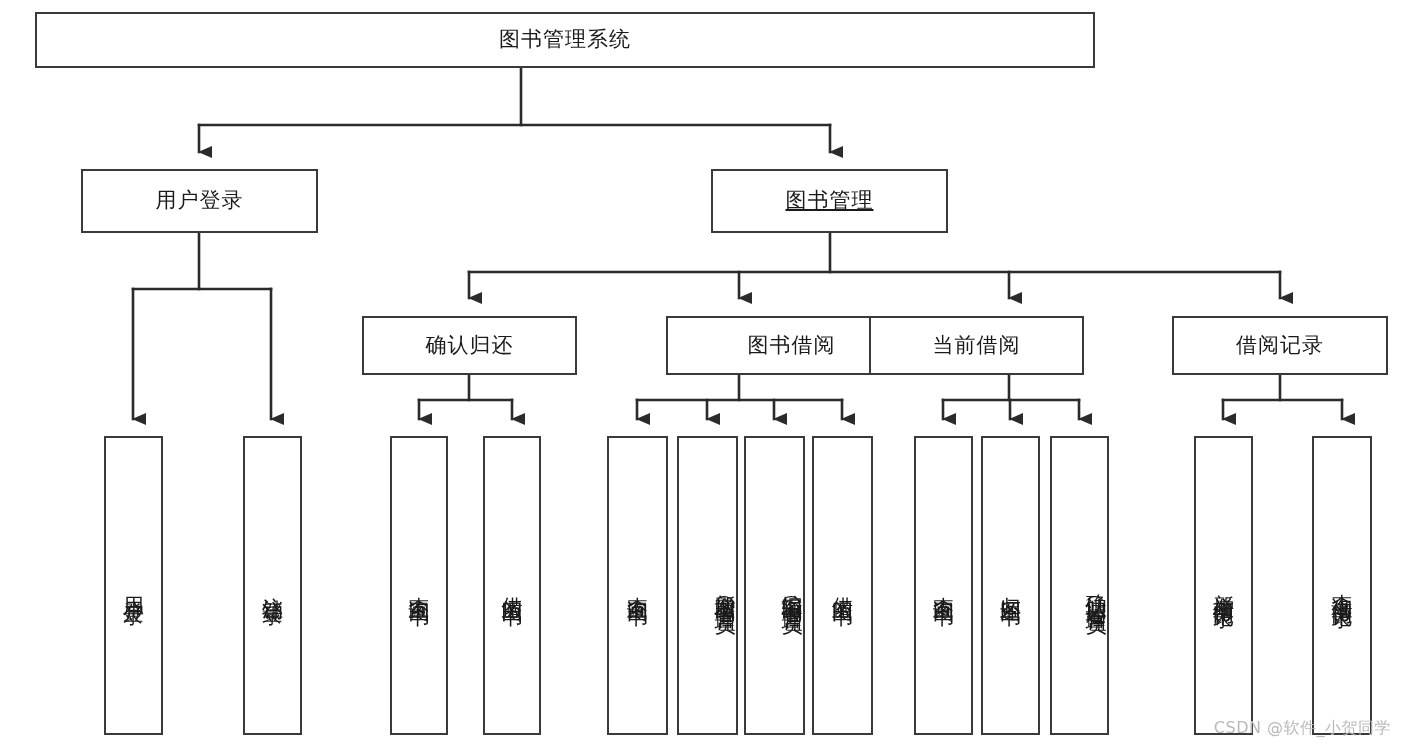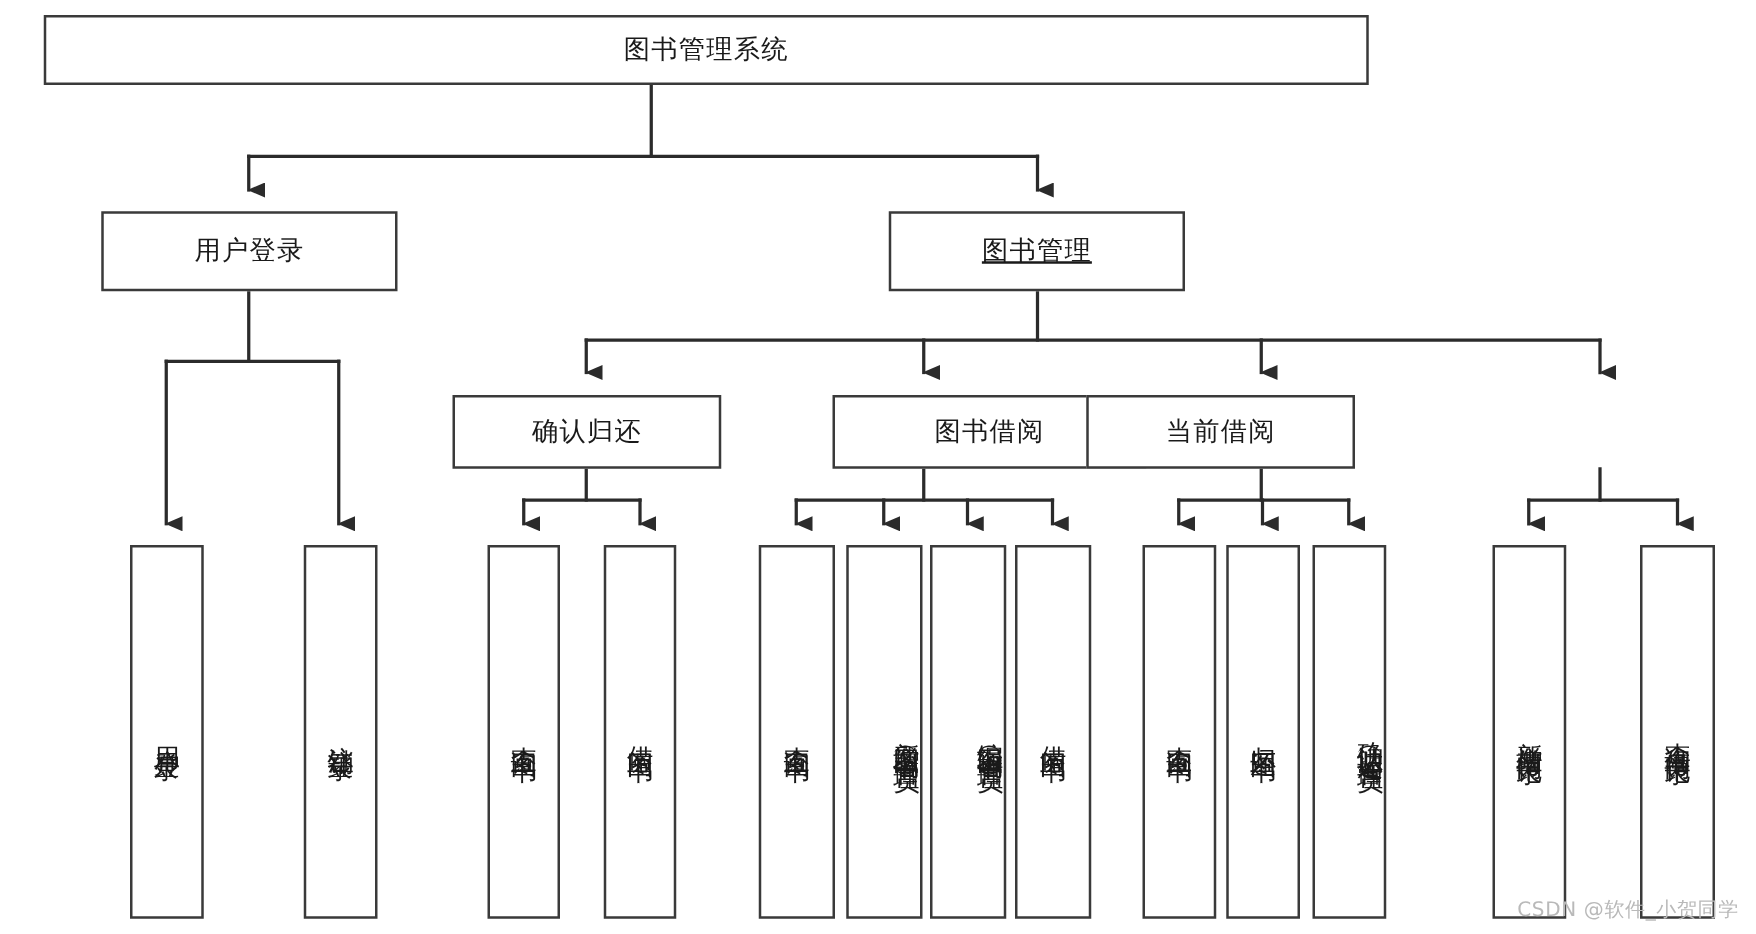--- a/index.html
+++ b/index.html
@@ -145,20 +145,23 @@
   </div>
 
   <div class="node horiz" style="left:622px; top:316px; width:251px; height:59px;margin-left:44px;">
     <span class="lbl">图书借阅</span>
   </div>
 
   <div class="node horiz" style="left:869px; top:316px; width:215px; height:59px;">
     <span class="lbl">当前借阅</span>
   </div>
 
+  <div class="node horiz" style="left:1172px; top:316px; width:216px; height:59px;">
+    <span class="lbl">借阅记录</span>
+  </div>
 
   <div class="node vert pad-mid" style="left:104px; top:436px; width:59px; height:299px;">
     <span class="lbl">用户登录</span>
   </div>
 
   <div class="node vert pad-mid" style="left:243px; top:436px; width:59px; height:299px;">
     <span class="lbl">注销登录</span>
   </div>
 
   <div class="node vert pad-mid" style="left:390px; top:436px; width:58px; height:299px;">

